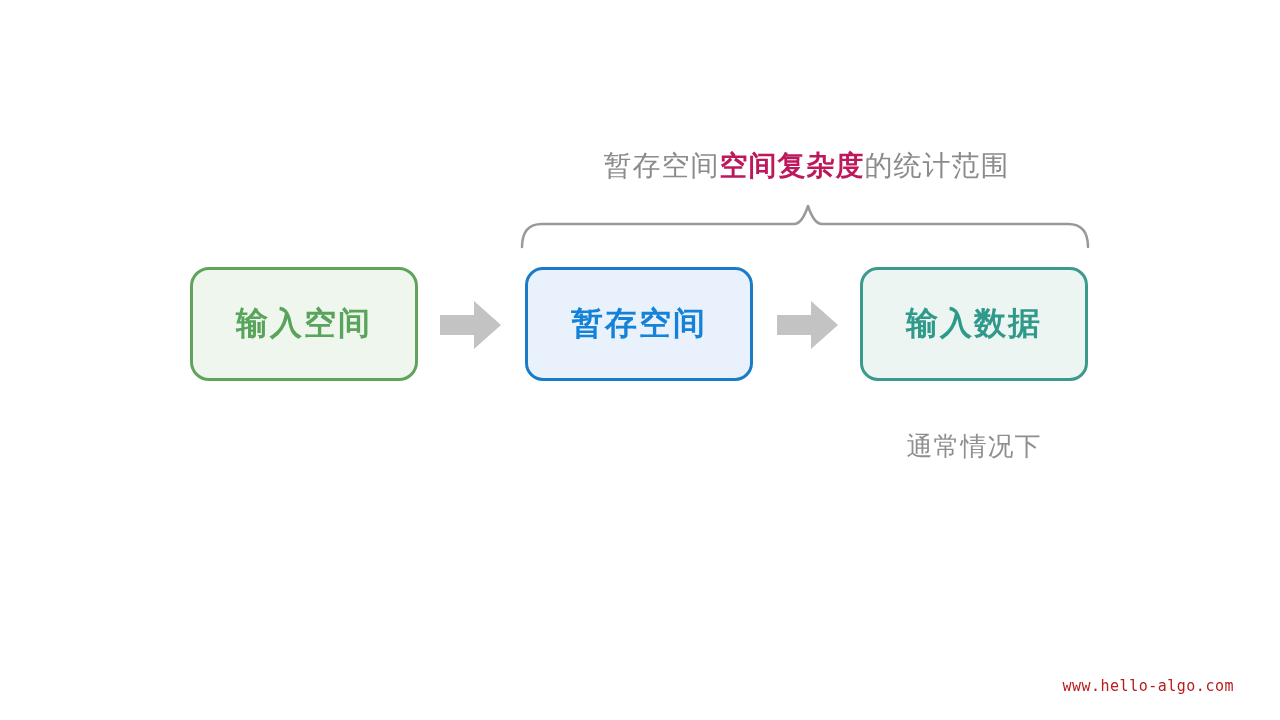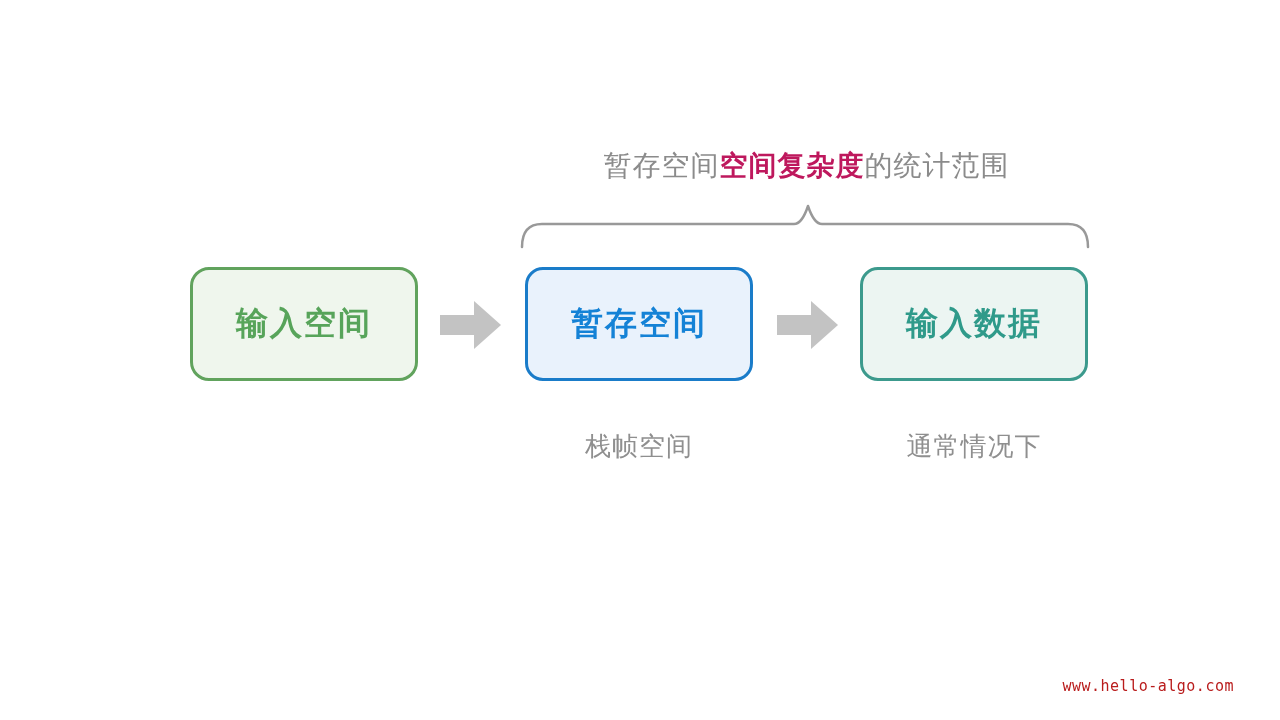--- a/index.html
+++ b/index.html
@@ -117,21 +117,20 @@
 
   <svg class="arrow arrow-1" viewBox="0 0 62 50" xmlns="http://www.w3.org/2000/svg">
     <polygon points="0,15 34,15 34,1 61,25 34,49 34,35 0,35" fill="#c3c3c3"></polygon>
   </svg>
   <svg class="arrow arrow-2" viewBox="0 0 62 50" xmlns="http://www.w3.org/2000/svg">
     <polygon points="0,15 34,15 34,1 61,25 34,49 34,35 0,35" fill="#c3c3c3"></polygon>
   </svg>
 
 
   <div class="caption caption-temp">
-    <div>栈帧空间</div>
   </div>
 
   <div class="caption caption-output">
     <div>通常情况下</div>
   </div>
 
   <div class="watermark">www.hello-algo.com</div>
 
 </div>
 

